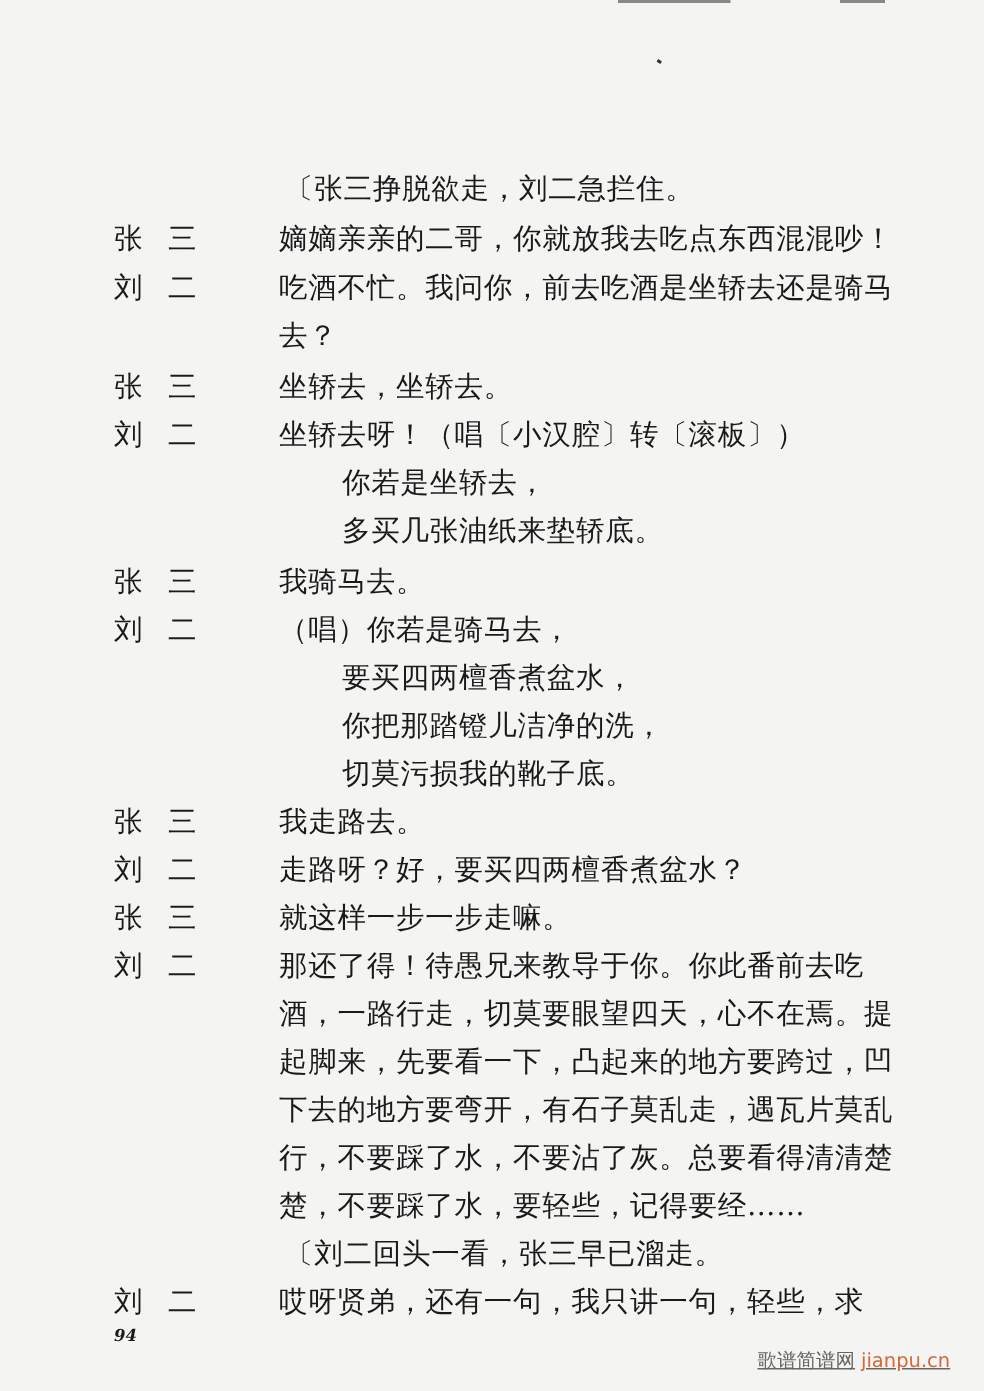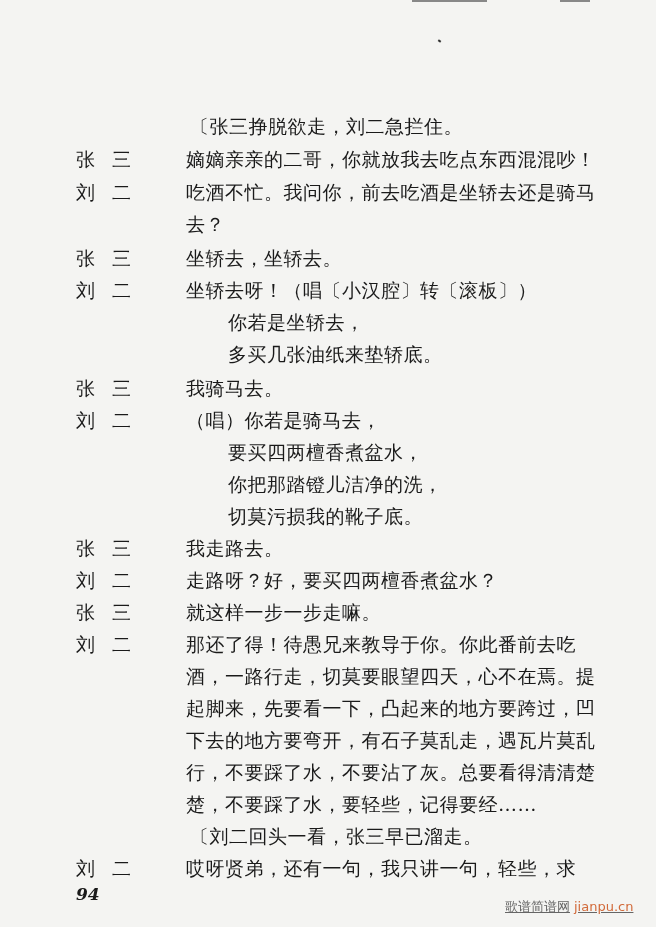--- a/index.html
+++ b/index.html
@@ -23,21 +23,21 @@
   .speaker {
     position: absolute; left: 76px; width: 60px;
     font-size: 19px; letter-spacing: 0;
   }
   .speaker span { display: inline-block; width: 36px; }
   .text { position: absolute; left: 144px; margin-left: 42px; }
   .text.stage { left: 148px; }
   .text.sung { left: 186px; }
   .text.sung2 { left: 186px; text-align: right; }
   .page-number {
-    position: absolute; left: 76px; top: 854px; font-size: 17px; font-weight: bold;
+    position: absolute; left: 76px; top: 854px; font-size: 11px; font-weight: bold;
     font-style: italic; font-family: "DejaVu Serif", serif;
   }
   .watermark {
     position: absolute; left: 505px; top: 898px; font-size: 13px; color: #666;
     font-family: "DejaVu Sans", sans-serif;
     text-decoration: underline;
   }
   .watermark .wm-url { color: #d26a3a; margin-left: 4px; }
 </style>
 </head>

